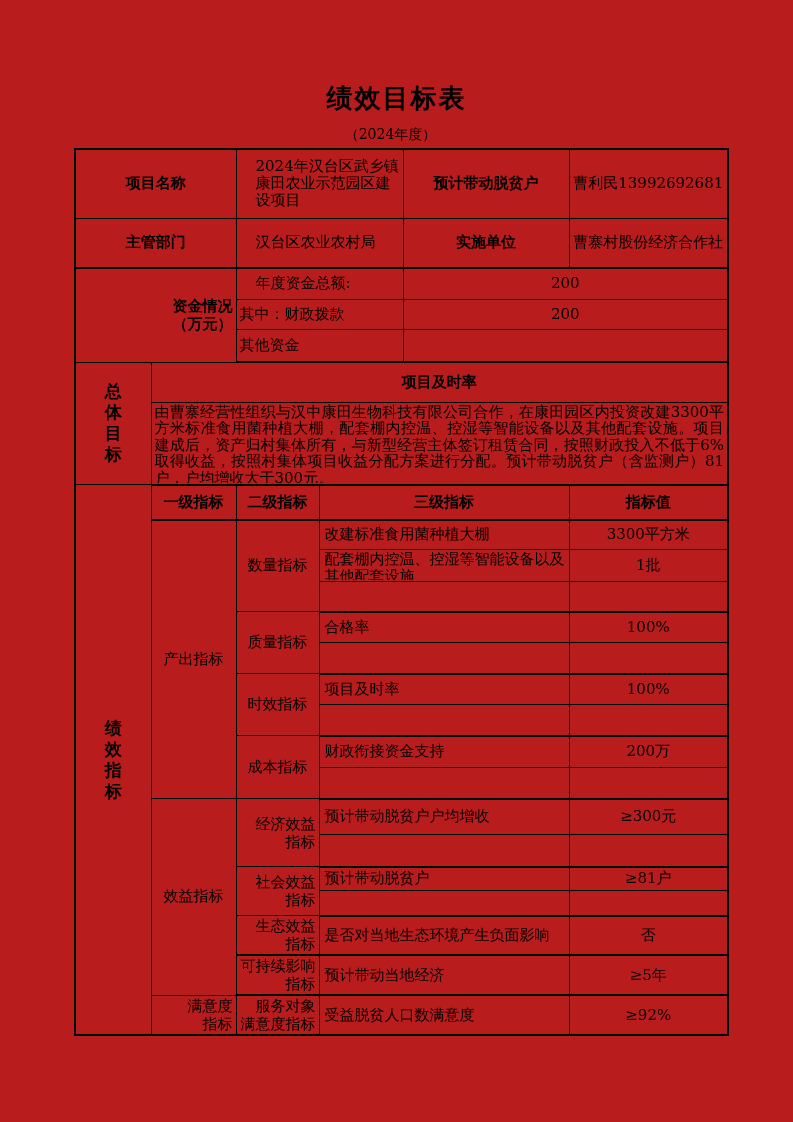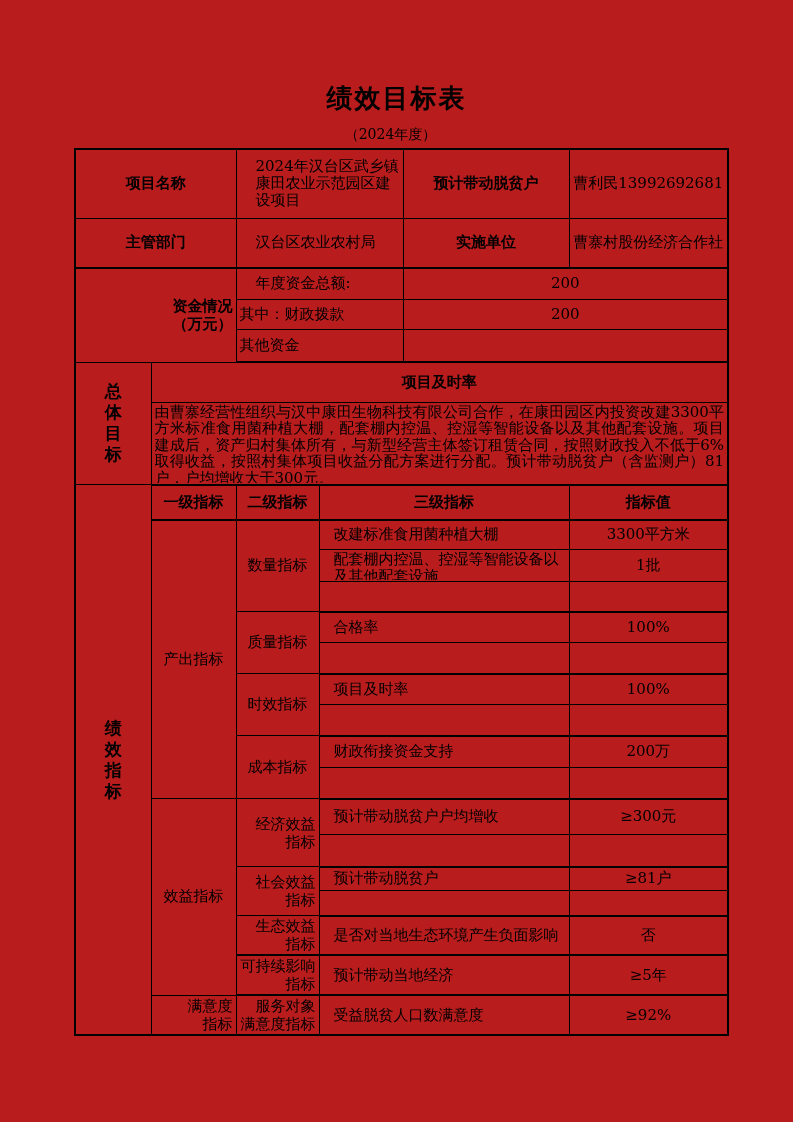--- a/index.html
+++ b/index.html
@@ -40,21 +40,21 @@
     line-height: 17px;
     vertical-align: middle;
     overflow: hidden;
     word-break: break-all;
   }
   tr.thickb > td { border-bottom-width: 2px; }
   .lbl   { font-weight: bold; text-align: center; }
   .ctr   { text-align: center; }
   .right { text-align: left; padding-right: 3px; margin-top: 12px; }
   .leftp { text-align: left; padding-left: 19px; }
-  .l3    { text-align: left; padding-left: 14px; }
+  .l3    { text-align: left; padding-left: 5px; }
   .ln    { display: block; line-height: 18px; text-align: right; }
   .vert {
     width: 17px;
     margin: 0 auto;
     word-break: break-all;
     font-weight: bold;
     line-height: 21px;
     text-align: center;
     font-size: 17px;
   }

